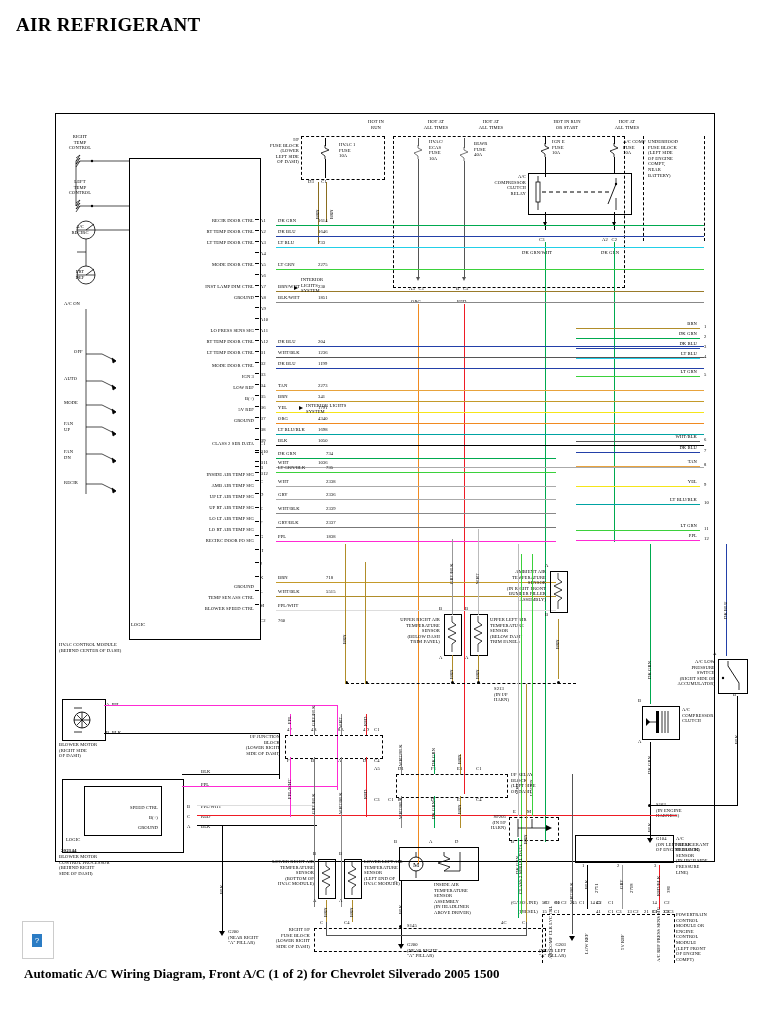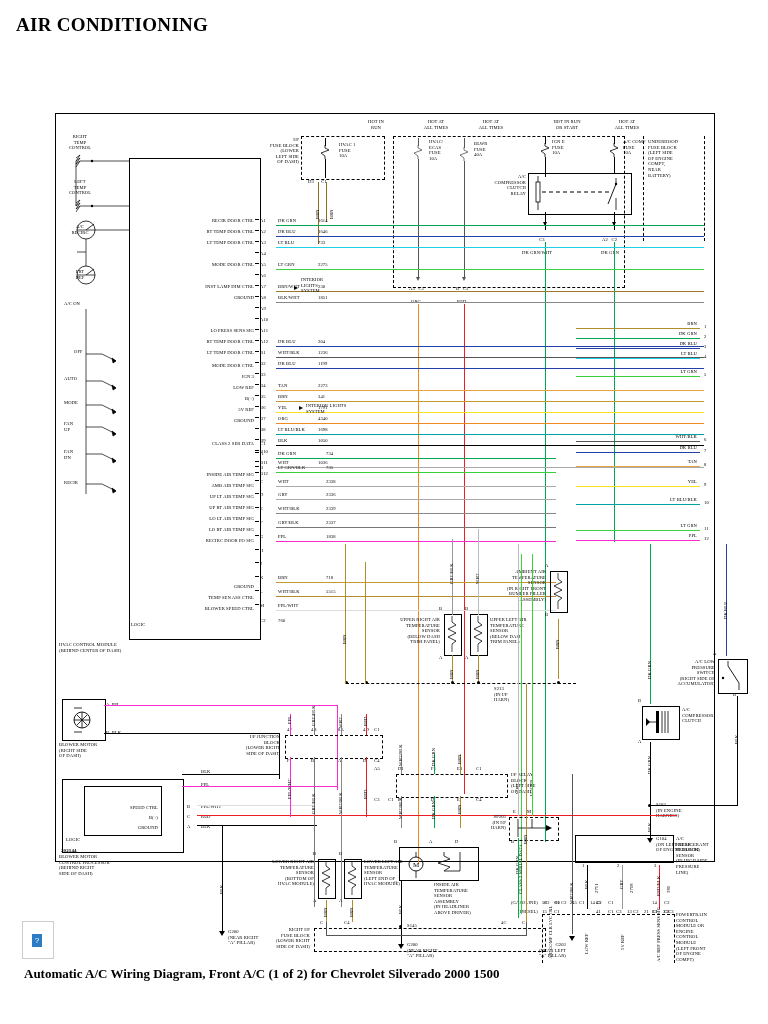--- a/index.html
+++ b/index.html
@@ -31,21 +31,21 @@
   #broken-img .ph{position:absolute;left:9px;top:12px;width:10px;height:13px;background:#2b7cc4;color:#fff;font-size:8px;text-align:center;line-height:13px;font-family:"Liberation Sans",sans-serif;}
 
   .gnd{position:absolute;width:0;height:0;border-left:3px solid transparent;border-right:3px solid transparent;border-top:5px solid #000;}
   .dot{position:absolute;width:3px;height:3px;background:#000;border-radius:50%;}
   .arrow-r{position:absolute;width:0;height:0;border-top:2.6px solid transparent;border-bottom:2.6px solid transparent;border-left:4.5px solid #000;}
   .arrow-d{position:absolute;width:0;height:0;border-left:2.4px solid transparent;border-right:2.4px solid transparent;border-top:4.2px solid #000;}
 </style>
 </head>
 <body>
 
-<div id="page-title">AIR CONDITIONING</div>
+<div id="page-title">AIR REFRIGERANT</div>
 
 <div id="diagram">
 
   <div class="lbl c" style="left:290px;top:5px;width:60px;">HOT IN
 RUN</div>
   <div class="lbl c" style="left:350px;top:5px;width:60px;">HOT AT
 ALL TIMES</div>
   <div class="lbl c" style="left:405px;top:5px;width:60px;">HOT AT
 ALL TIMES</div>
   <div class="lbl c" style="left:475px;top:5px;width:72px;">HOT IN RUN
@@ -881,13 +881,13 @@
 (NEAR LEFT
 "A" PILLAR)</div>
 
   <div class="lbl b" style="left:5px;top:734px;font-size:5px;">202144</div>
 
 </div>
 
 <div id="broken-img">
   <div class="ph">?</div>
 </div>
-<div id="caption">Automatic A/C Wiring Diagram, Front A/C (1 of 2) for Chevrolet Silverado 2000 1500</div>
+<div id="caption">Automatic A/C Wiring Diagram, Front A/C (1 of 2) for Chevrolet Silverado 2005 1500</div>
 
 </body></html>

